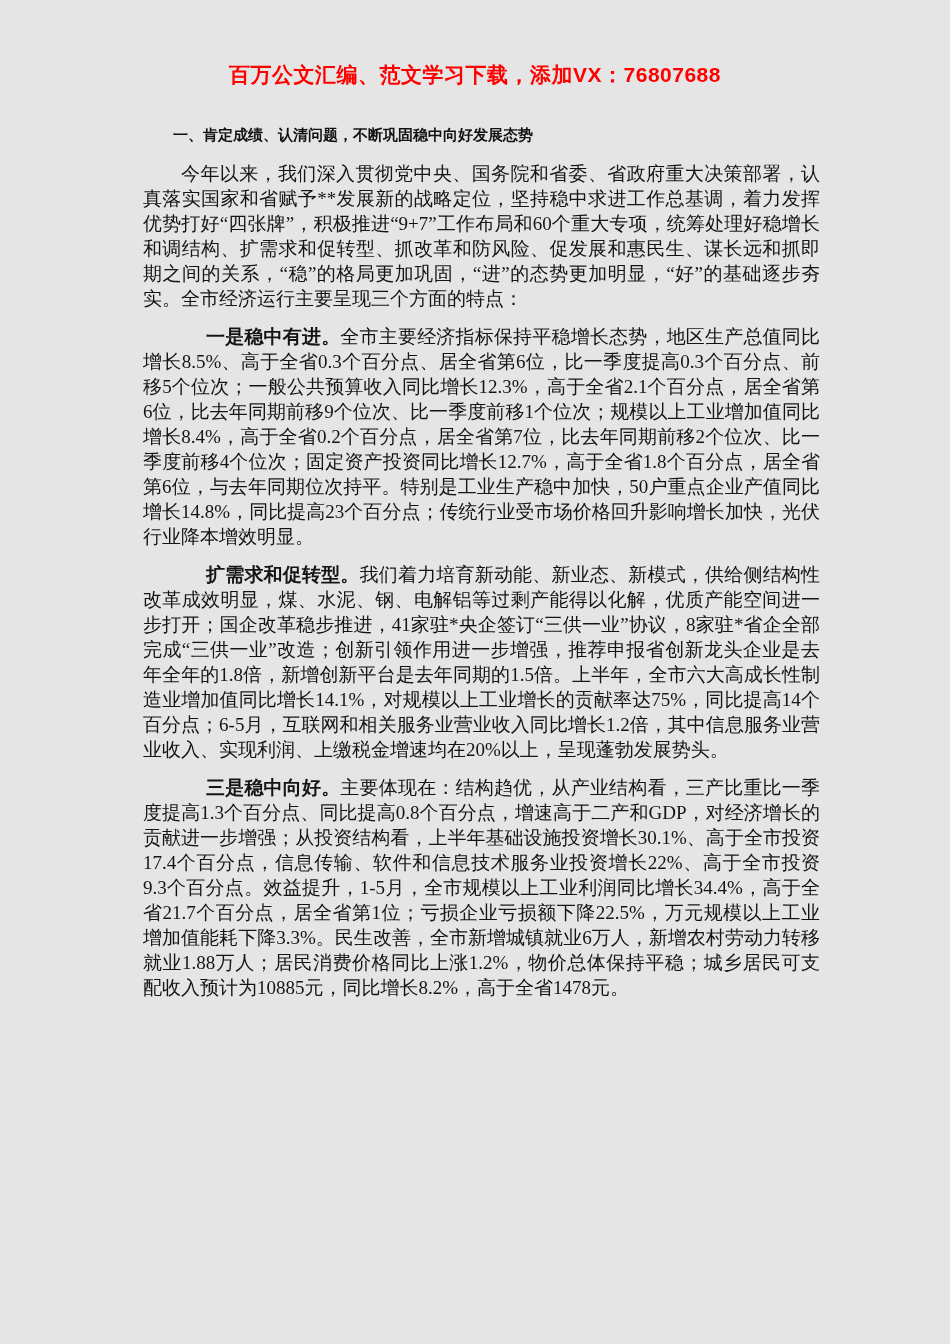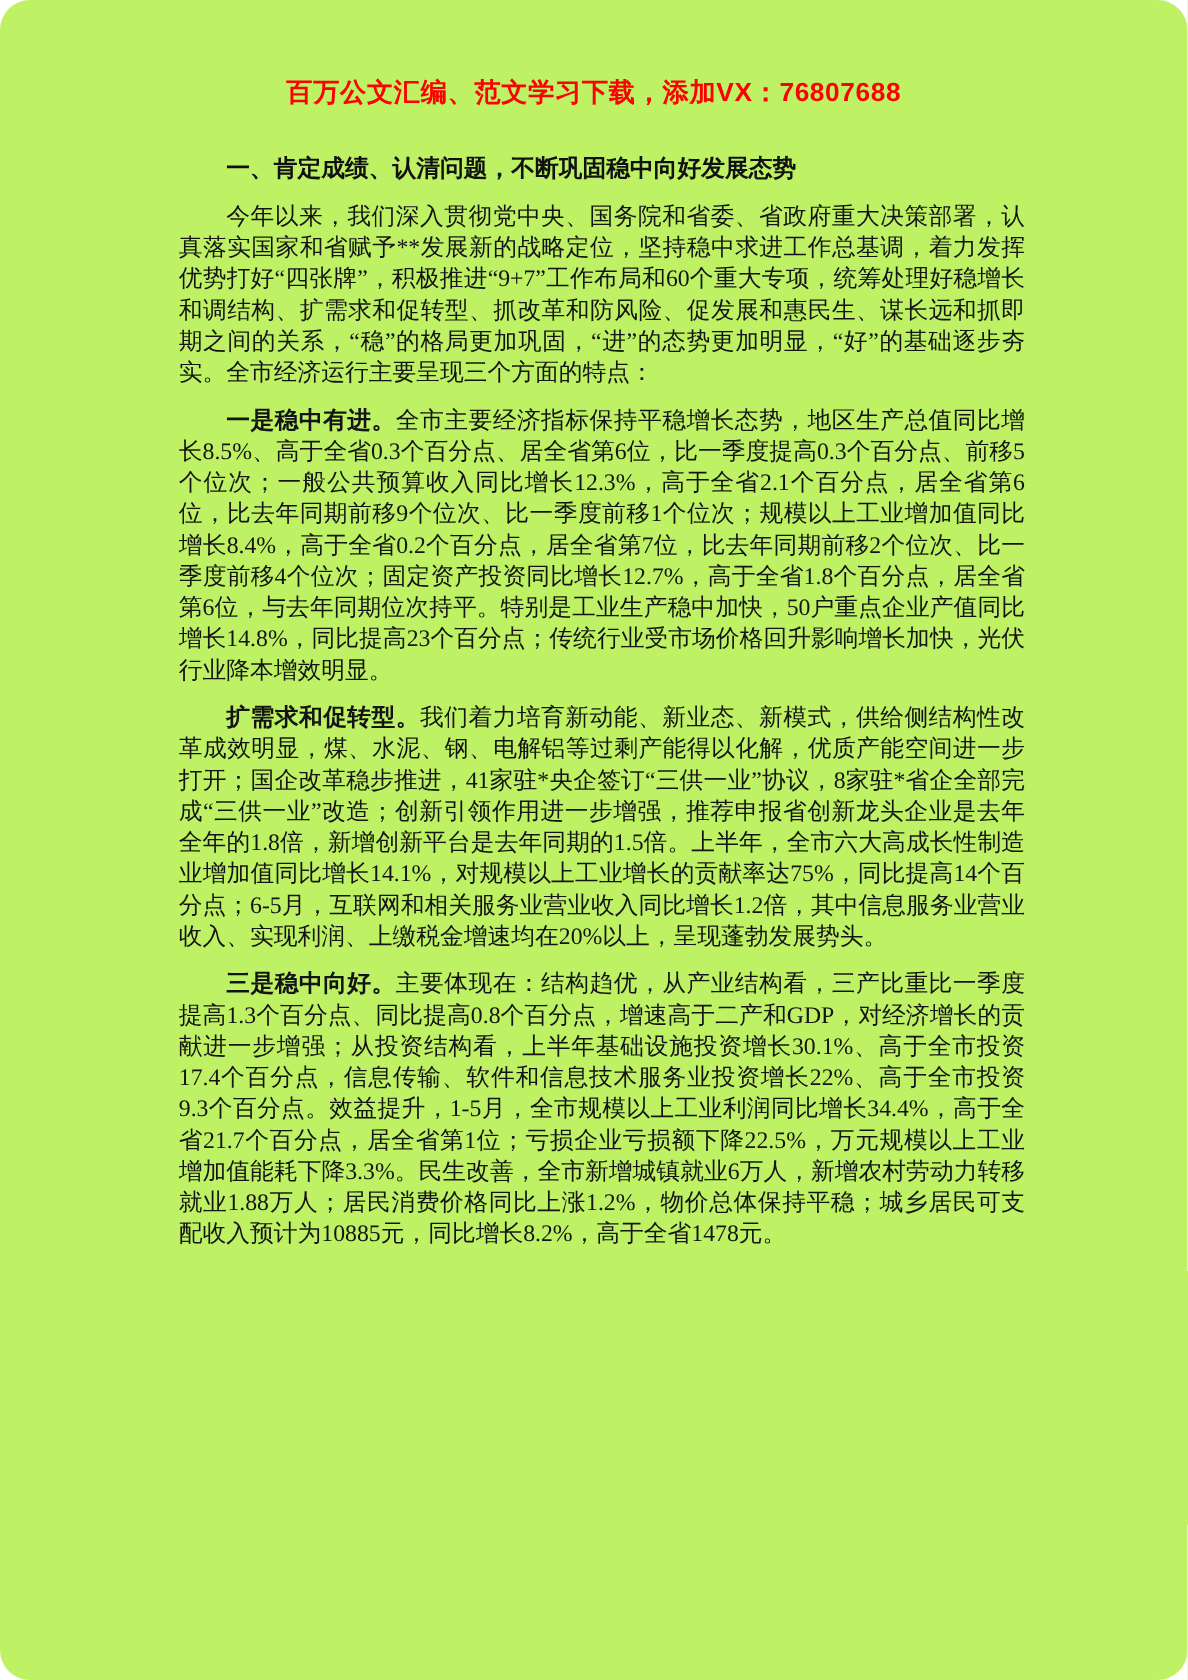--- a/index.html
+++ b/index.html
@@ -6,23 +6,22 @@
 
   html, body {
     background: #ffffff;
     font-family: "Liberation Serif", "DejaVu Serif", serif;
   }
 
   .page {
     position: relative;
     width: 950px;
     height: 1344px;
-    background: #bef264;
+    background: #e5e5e5;
     overflow: hidden;
-    border-radius: 24px;
   }
 
   .notice {
     padding-top: 58px;
     text-align: center;
     font-family: "Liberation Sans", "DejaVu Sans", sans-serif;
     font-weight: bold;
     font-size: 21px;
     line-height: 34px;
     letter-spacing: 0.5px;
@@ -35,29 +34,29 @@
     font-size: 19px;
     line-height: 25px;
     text-align: justify;
   }
 
   .doc p { margin: 13px 0; text-indent: 2em; }
 
   .salutation { text-indent: 0 !important; margin-top: 0 !important; }
 
   .heading {
-    font-size: 19px;
+    font-size: 15px;
     line-height: 25px;
     font-weight: bold;
     text-indent: 2em;
     margin: 13px 0;
     color: #111111;
   }
 
-  .lead { font-weight: bold; }
+  .lead { font-weight: bold; margin-left: 25px; }
 </style>
 </head>
 <body>
 
 <div class="page">
 
   <div class="notice" style="color: rgb(255, 0, 0);">百万公文汇编、范文学习下载，添加VX：76807688</div>
 
   <div class="doc">
 

